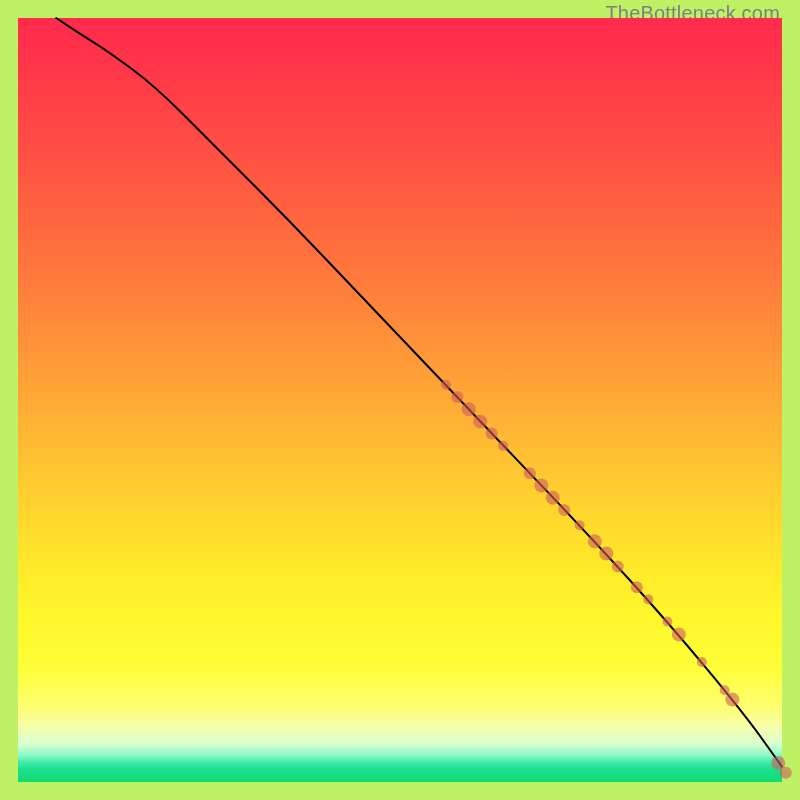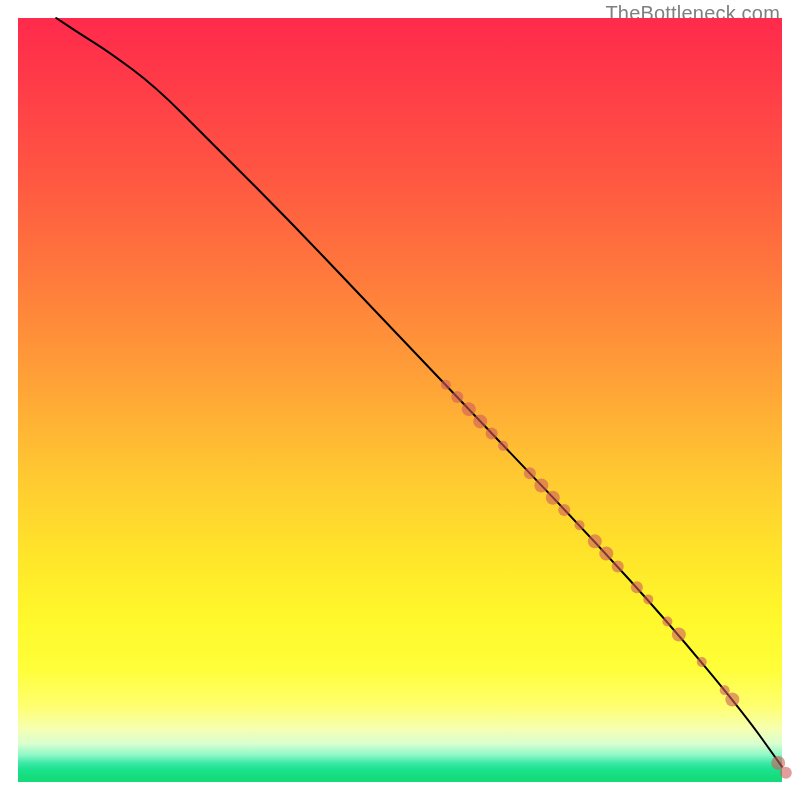--- a/index.html
+++ b/index.html
@@ -8,21 +8,21 @@
     width: 800px;
     height: 800px;
     background: #000;
     overflow: hidden;
     font-family: Arial, Helvetica, sans-serif;
   }
   .wrap {
     position: relative;
     width: 800px;
     height: 800px;
-    background: #ffffff;
+    background: #bef264;
     text-align: right;
   }
   .plot {
     position: absolute;
     left: 18px;
     top: 18px;
     width: 764px;
     height: 764px;
     
     background: linear-gradient(

